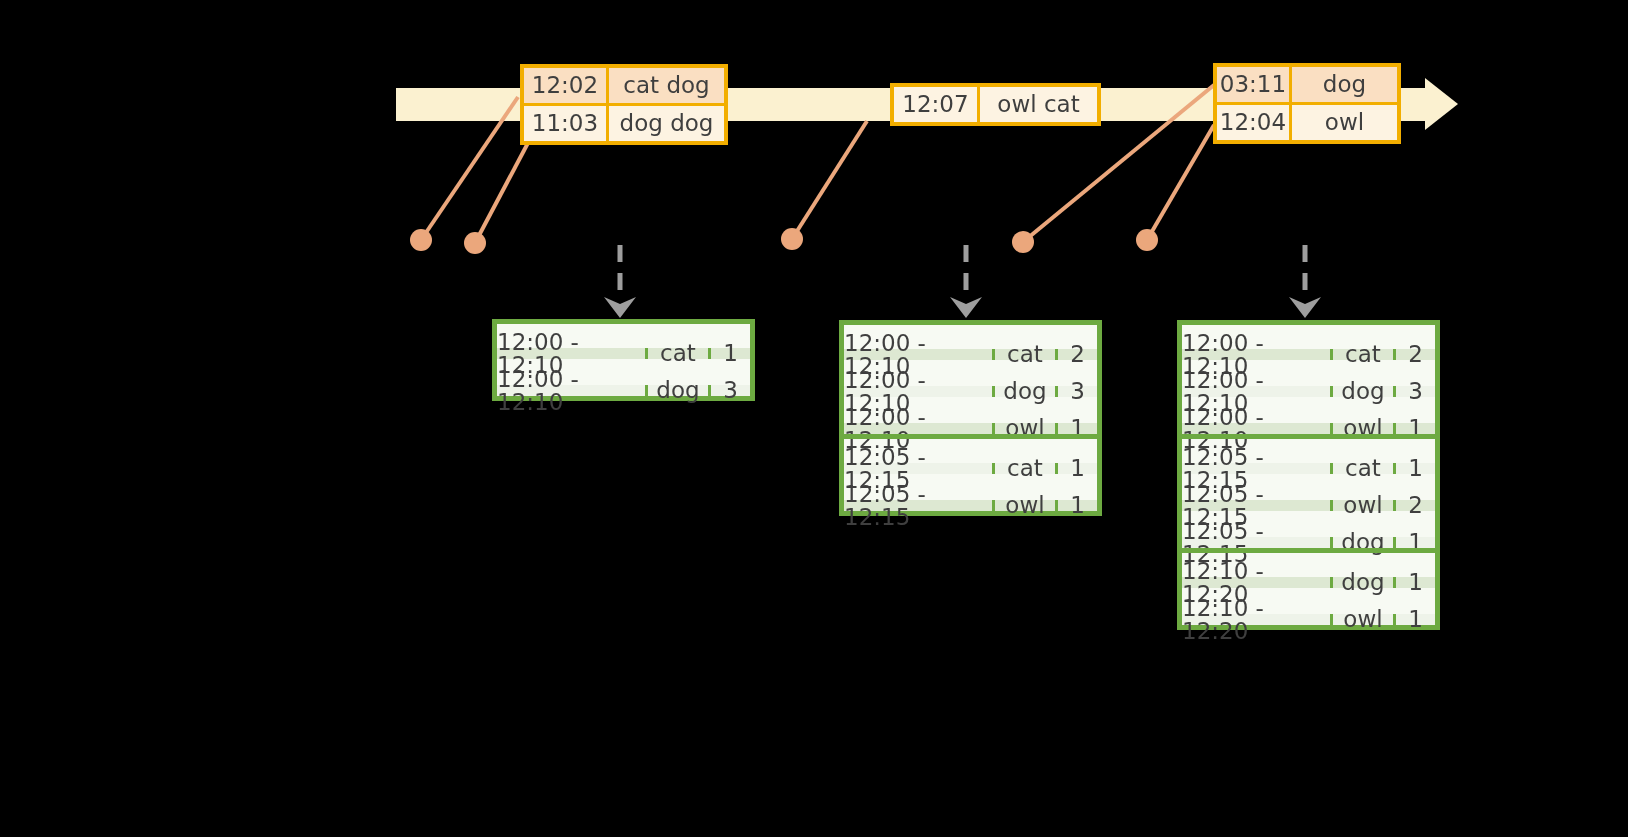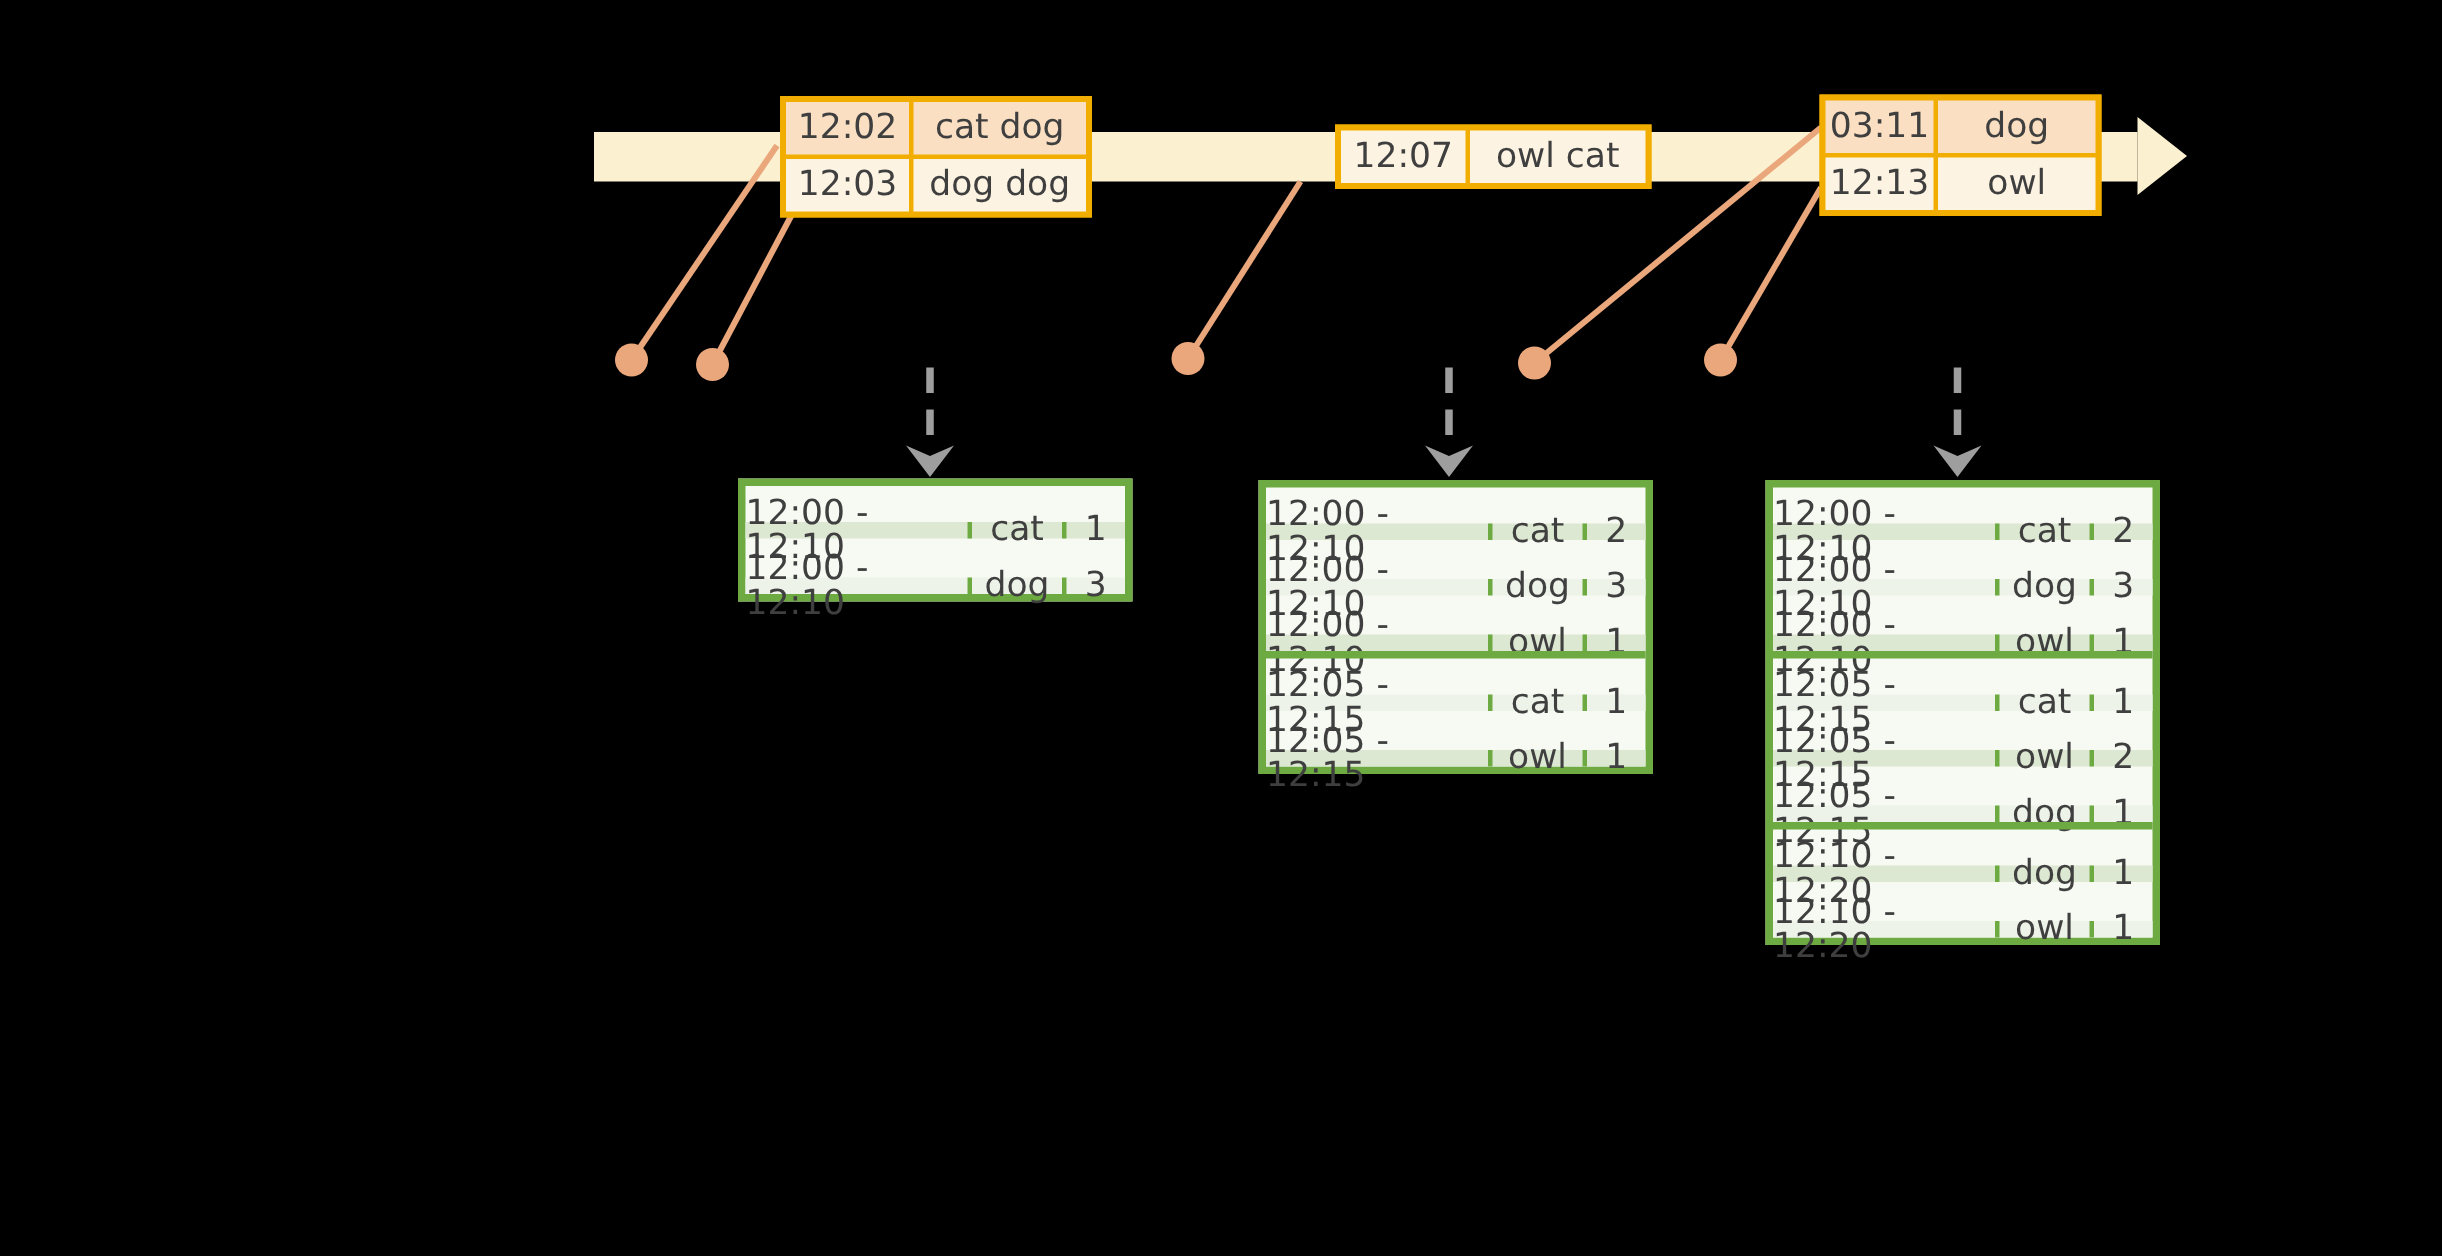--- a/index.html
+++ b/index.html
@@ -89,37 +89,37 @@
       <polygon class="head" points="1289,297 1305,318 1321,297 1305,304"></polygon>
     </g>
   </svg>
 
   <div class="etable" id="etable-0">
       <div class="erow">
         <div class="ecell time dark">12:02</div>
         <div class="ecell words dark">cat dog</div>
       </div>
       <div class="erow">
-        <div class="ecell time light">12:03</div>
+        <div class="ecell time light">11:03</div>
         <div class="ecell words light">dog dog</div>
       </div>
     </div>
   <div class="etable" id="etable-1">
       <div class="erow">
         <div class="ecell time light">12:07</div>
         <div class="ecell words light">owl cat</div>
       </div>
     </div>
   <div class="etable" id="etable-2">
       <div class="erow">
         <div class="ecell time dark">03:11</div>
         <div class="ecell words dark">dog</div>
       </div>
       <div class="erow">
-        <div class="ecell time light">12:13</div>
+        <div class="ecell time light">12:04</div>
         <div class="ecell words light">owl</div>
       </div>
     </div>
 
   <div class="rtable" id="rtable-0">
       <div class="rrow dark">
         <div class="c-window">12:00 - 12:10</div>
         <div class="c-word">cat</div>
         <div class="c-count">1</div>
       </div>

